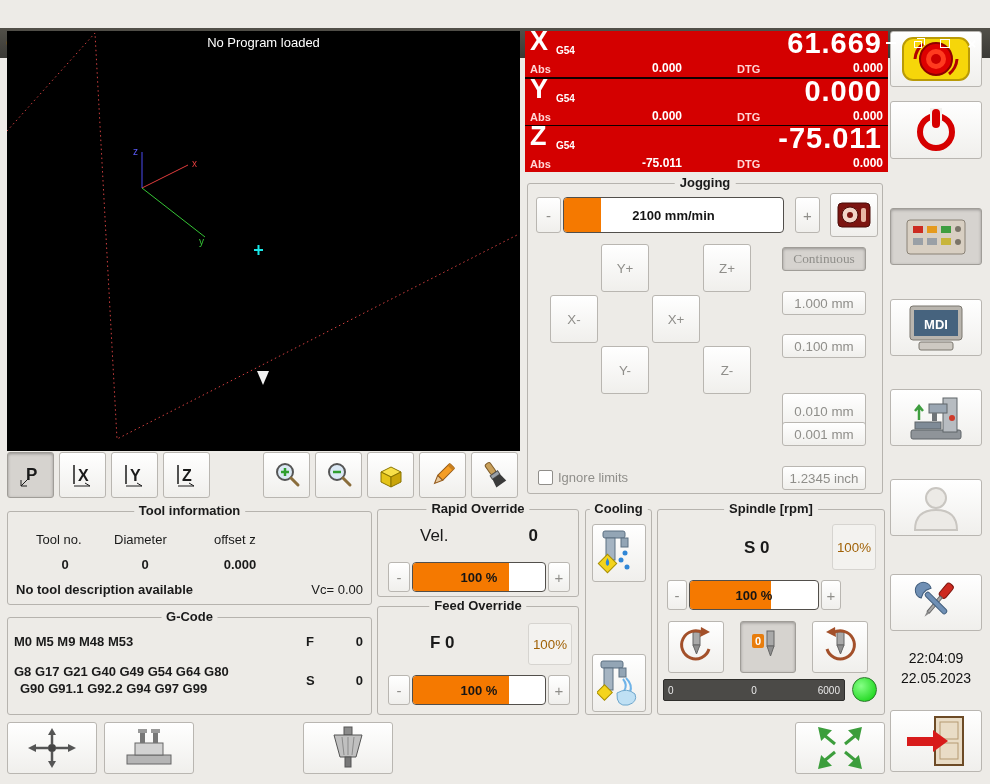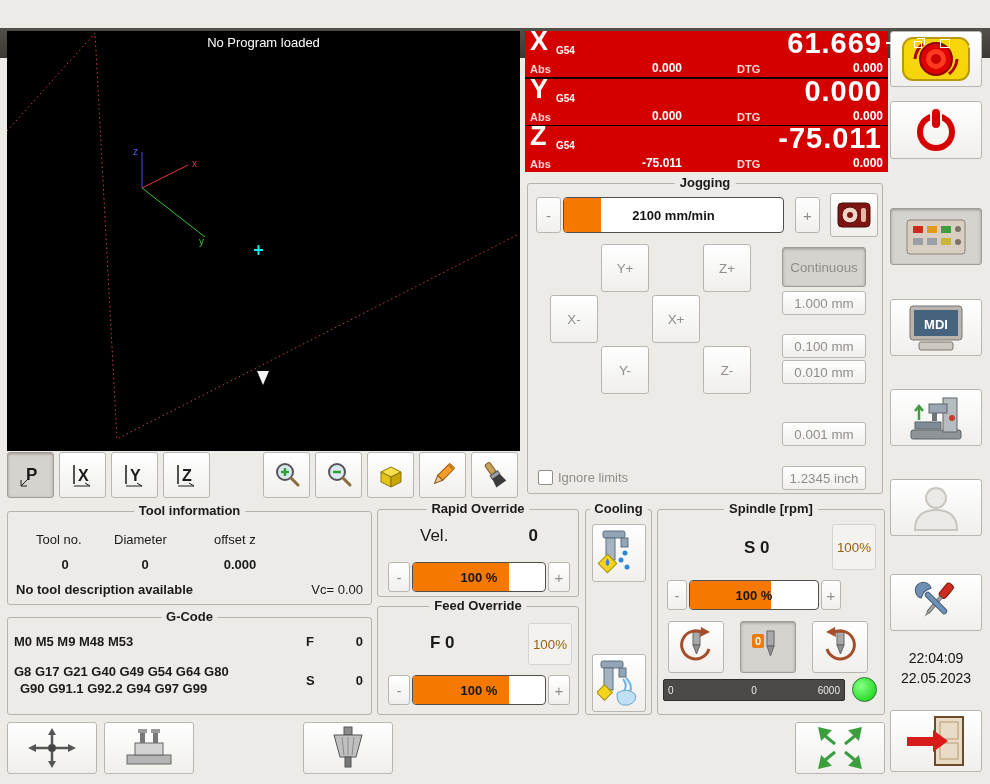--- a/index.html
+++ b/index.html
@@ -214,24 +214,24 @@
     </svg>
   </button>
 
   <button class="btn" style="left:73px;top:60px;width:48px;height:48px;">Y+</button>
   <button class="btn" style="left:175px;top:60px;width:48px;height:48px;">Z+</button>
   <button class="btn" style="left:22px;top:111px;width:48px;height:48px;">X-</button>
   <button class="btn" style="left:124px;top:111px;width:48px;height:48px;">X+</button>
   <button class="btn" style="left:73px;top:162px;width:48px;height:48px;">Y-</button>
   <button class="btn" style="left:175px;top:162px;width:48px;height:48px;">Z-</button>
 
-  <button class="btn pressed" style="left:254px;top:63px;width:84px;height:40px;">Continuous</button>
+  <button class="btn pressed" style="left:254px;top:63px;width:84px;height:24px;font-family:Liberation Serif, serif;">Continuous</button>
   <button class="btn" style="left:254px;top:107px;width:84px;height:24px;">1.000 mm</button>
   <button class="btn" style="left:254px;top:150px;width:84px;height:24px;">0.100 mm</button>
-  <button class="btn" style="left:254px;top:176px;width:84px;height:24px;">0.010 mm</button>
+  <button class="btn" style="left:254px;top:209px;width:84px;height:36px;">0.010 mm</button>
   <button class="btn" style="left:254px;top:238px;width:84px;height:24px;">0.001 mm</button>
 
   <div style="position:absolute;left:10px;top:286px;display:flex;align-items:flex-end;gap:5px;">
     <span class="cb"></span>
     <span style="color:#8f8e8a;">Ignore limits</span>
   </div>
   <button class="btn" style="left:254px;top:282px;width:84px;height:24px;">1.2345 inch</button>
 </div>
 
 <div class="panel" style="left:7px;top:511px;width:365px;height:94px;">

